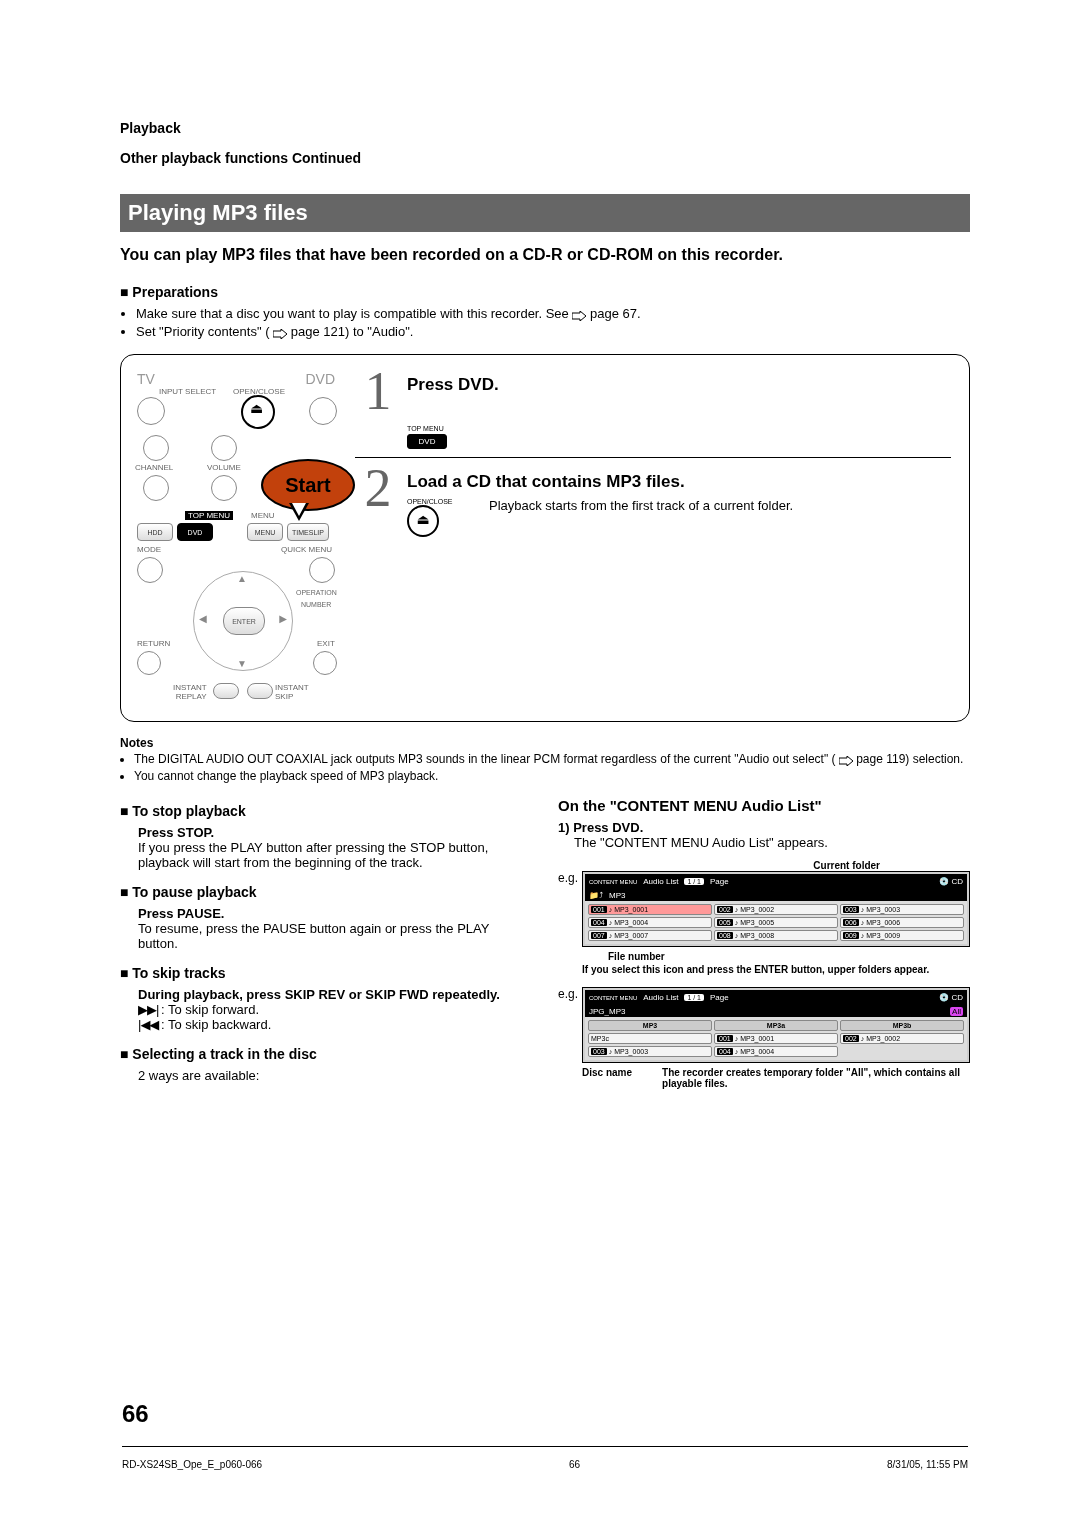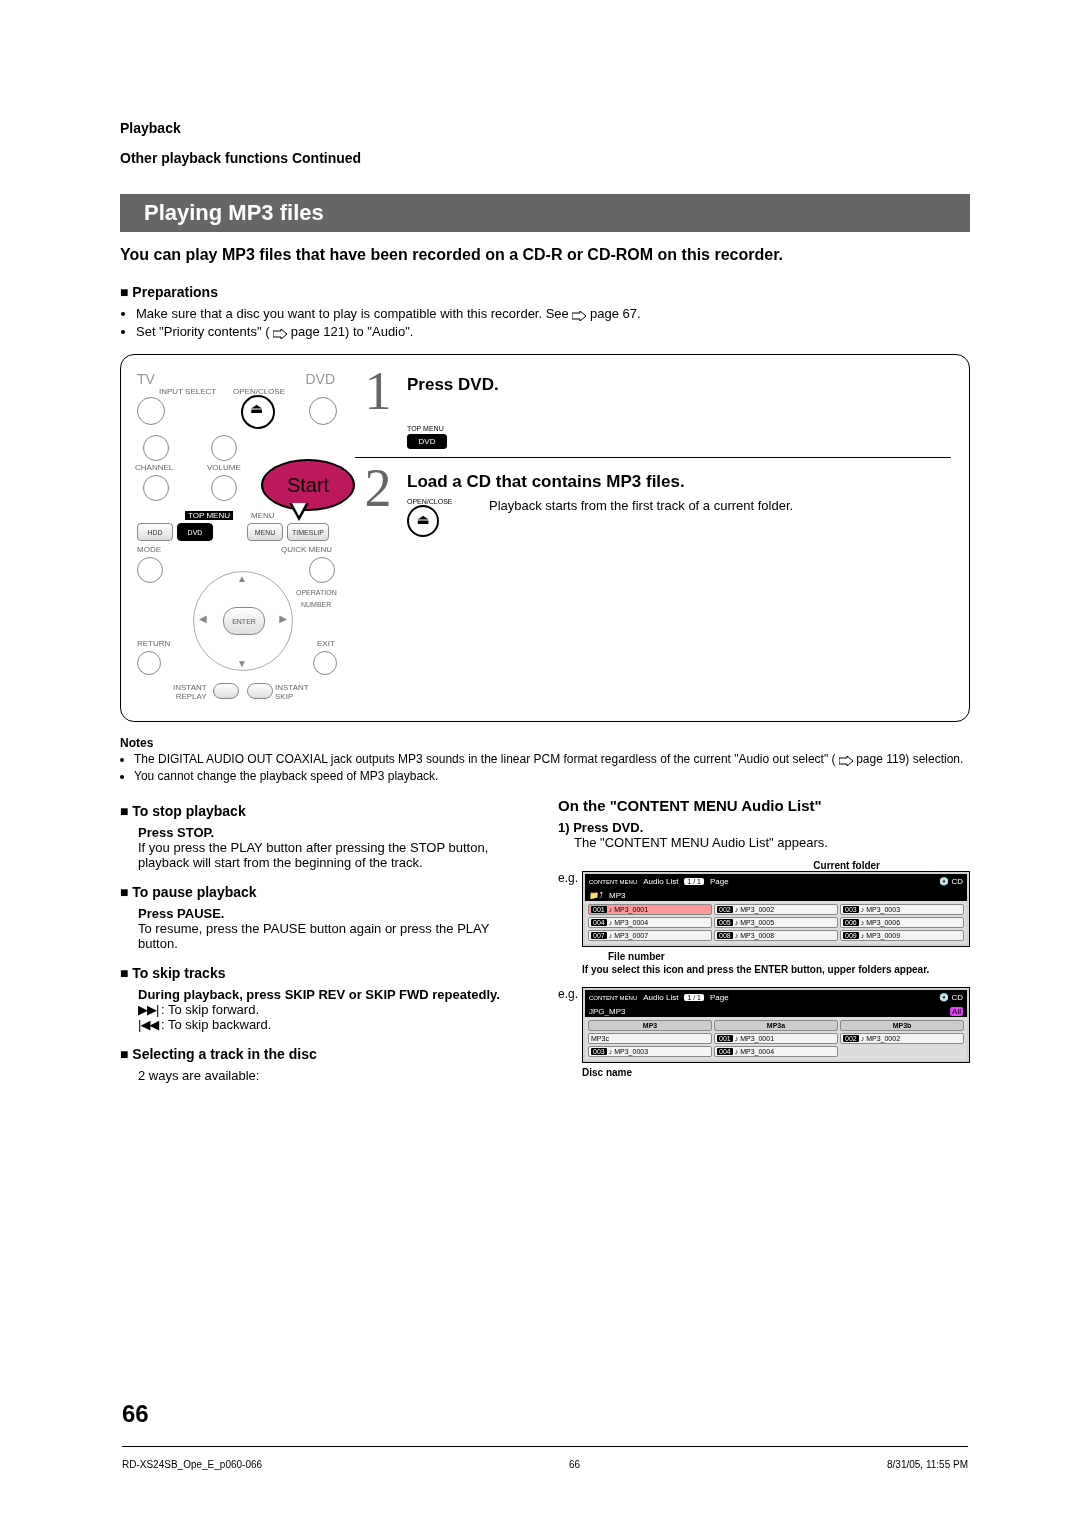--- a/index.html
+++ b/index.html
@@ -17,21 +17,21 @@
     box-sizing: border-box;
     padding: 120px 110px 60px 120px;
   }
   .hdr-small { font-size: 14px; font-weight: bold; margin-bottom: 14px; }
   .hdr-cont  { font-size: 14px; font-weight: bold; margin-bottom: 28px; }
   .title-bar {
     background: #666;
     color: #fff;
     font-size: 22px;
     font-weight: bold;
-    padding: 6px 24px;
+    padding: 6px 8px;
     margin-bottom: 14px;
   }
   .intro { font-size: 16px; font-weight: bold; margin-bottom: 20px; }
   .sq-head { font-size: 14px; font-weight: bold; margin: 6px 0 6px 0; }
   .sq-head::before { content: "■ "; }
   ul.bullets { margin: 0 0 14px 0; padding-left: 16px; }
   ul.bullets li { margin: 2px 0; font-size: 13px; }
   .page-arrow {
     display: inline-block;
     vertical-align: middle;
@@ -177,23 +177,23 @@
     color: #555;
   }
   .remote .lbl { position:absolute; font-size:8px; color:#666; }
   .remote .circ {
     position:absolute;border:1.5px solid #888;border-radius:50%;background:#fff;
   }
   .start-bubble {
     position:absolute;
     left: 130px; top: 88px;
     width: 90px; height: 48px;
-    background:#be185d;border:2px solid #000;border-radius:50%;
+    background:#c2410c;border:2px solid #000;border-radius:50%;
     display:flex;align-items:center;justify-content:center;
-    font-size:20px;font-weight:normal;color:#000;
+    font-size:20px;font-weight:bold;color:#000;
   }
   .start-tail {
     position:absolute; left:158px; top:132px;
     width:0;height:0;border-left:10px solid transparent;border-right:10px solid transparent;
     border-top:18px solid #000;
   }
   .start-tail::after{
     content:"";position:absolute;left:-7px;top:-18px;width:0;height:0;
     border-left:7px solid transparent;border-right:7px solid transparent;border-top:13px solid #fff;
   }
@@ -494,20 +494,21 @@
               <div class="file-cell">
                   <span class="num">004</span>
                   <span class="note-icon">♪</span>
                   <span>MP3_0004</span>
                 </div>
               <div></div>
             </div>
           </div>
           <div style="display:flex;gap:30px;margin-top:4px;">
             <div class="callout-label">Disc name</div>
+            <div class="callout-text" style="flex:1;">The recorder creates temporary folder "All", which contains all playable files.</div>
           </div>
         </div>
       </div>
     </div>
   </div>
 
   <div class="page-num">66</div>
 
   <div class="footer">
     <span>RD-XS24SB_Ope_E_p060-066</span>

